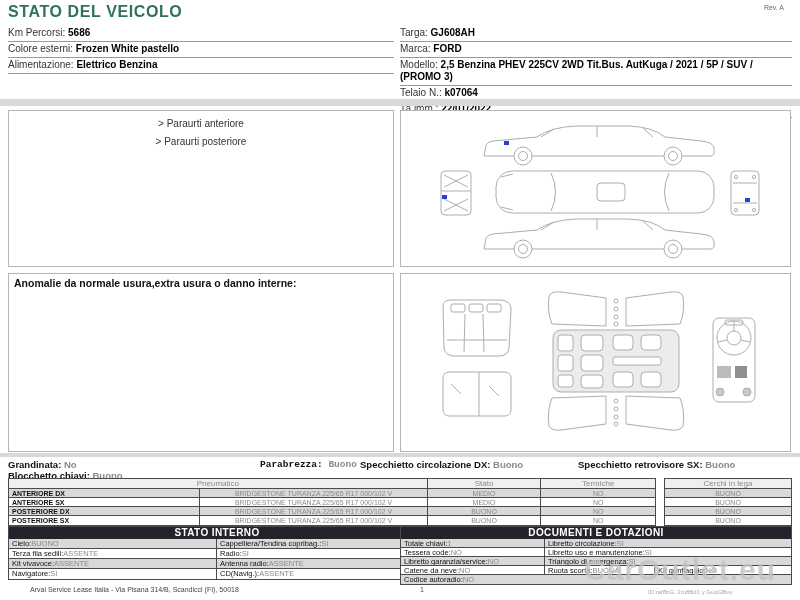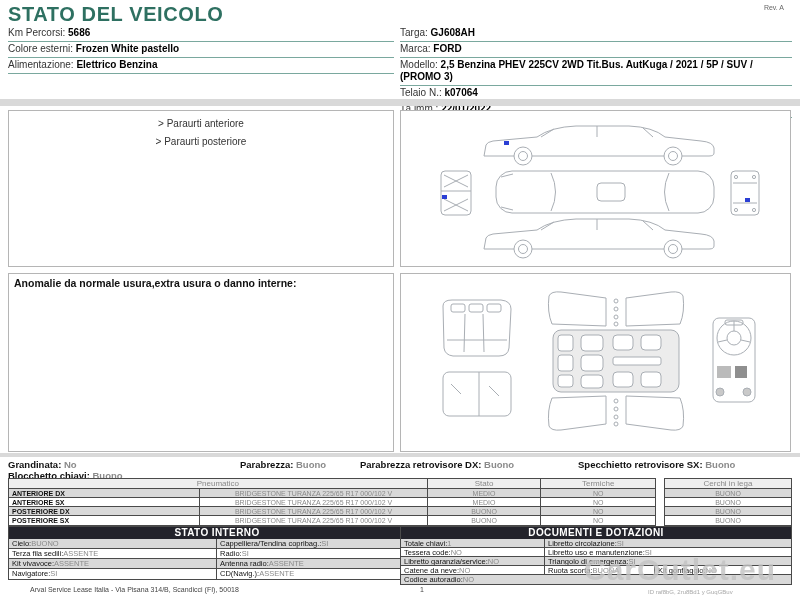--- a/index.html
+++ b/index.html
@@ -1,18 +1,18 @@
 <!DOCTYPE html>
 <html><head>
 <meta charset="utf-8">
 <style>
   * { margin:0; padding:0; box-sizing:border-box; }
   html,body { width:800px; height:600px; background:#fff; font-family:"Liberation Sans", sans-serif; position:relative; overflow:hidden; }
 
-  .page-title { position:absolute; left:8px; top:3px; font-size:20px; font-weight:bold; letter-spacing:.6px; color:#2e7061; }
+  .page-title { position:absolute; left:8px; top:3px; font-size:16px; font-weight:bold; letter-spacing:.6px; color:#2e7061; }
   .rev { position:absolute; right:16px; top:4px; font-size:7px; color:#666; }
 
   .fields-left  { position:absolute; left:8px;   top:26px; width:386px; }
   .fields-right { position:absolute; left:400px; top:26px; width:392px; }
   .field-row { border-bottom:1px solid #7aa89e; padding:1px 0 2px 0; font-size:10px; line-height:12px; color:#333; }
   .field-row .fv { font-weight:bold; color:#000; }
 
   .graybar  { position:absolute; left:0; width:800px; background:#d9d9d9; }
   #gb1 { top:99px;  height:7px; }
   #gb2 { top:453px; height:4px; }
@@ -23,21 +23,21 @@
   #int-text { left:8px;   top:273px; width:386px; height:179px; }
   #int-diag { left:400px; top:273px; width:391px; height:179px; }
   .panel-title { font-size:10.5px; font-weight:bold; color:#111; padding:3px 5px 2px 5px; }
   .anomaly-list { padding:2px 5px;text-align:center; }
   .anomaly-item { display:inline-block; font-size:10px; color:#333; width:185px; }
 
   .cond { position:absolute; font-size:9.5px; font-weight:bold; color:#111; white-space:nowrap; }
   .cond .v { color:#8a8a8a; }
   #cond-grandinata { left:8px;   top:459px; }
   #cond-blocchetto { left:8px;   top:470px; }
-  #cond-parabrezza { left:240px; top:459px; }
+  #cond-parabrezza { left:260px; top:459px;font-family:Liberation Mono, monospace; }
   #cond-dx         { left:360px; top:459px; }
   #cond-sx         { left:578px; top:459px; }
 
   .tbl { position:absolute; border:1px solid #4a4a4a; }
   #tyre-table   { left:8px;   top:478px; width:648px; }
   #cerchi-table { left:664px; top:478px; width:128px; }
   .t-hrow { display:flex; height:10px; background:#efefef; }
   .t-hcell { font-size:8px; color:#8a8a8a; text-align:center; line-height:10px; border-right:1px solid #4a4a4a; border-bottom:1px solid #4a4a4a; }
   .t-hcell:last-child { border-right:none; }
   .t-row { display:flex; height:9px; }
@@ -248,21 +248,21 @@
 </div>
 <div class="cond" id="cond-blocchetto">
   <span>Blocchetto chiavi:</span>
   <span class="v">Buono</span>
 </div>
 <div class="cond" id="cond-parabrezza">
   <span>Parabrezza:</span>
   <span class="v">Buono</span>
 </div>
 <div class="cond" id="cond-dx">
-  <span>Parabrezza retrovisore DX:</span>
+  <span>Specchietto circolazione DX:</span>
   <span class="v">Buono</span>
 </div>
 <div class="cond" id="cond-sx">
   <span>Specchietto retrovisore SX:</span>
   <span class="v">Buono</span>
 </div>
 
 <div class="tbl" id="tyre-table">
   <div class="t-hrow">
     <div class="t-hcell" style="width:420px">Pneumatico</div>

